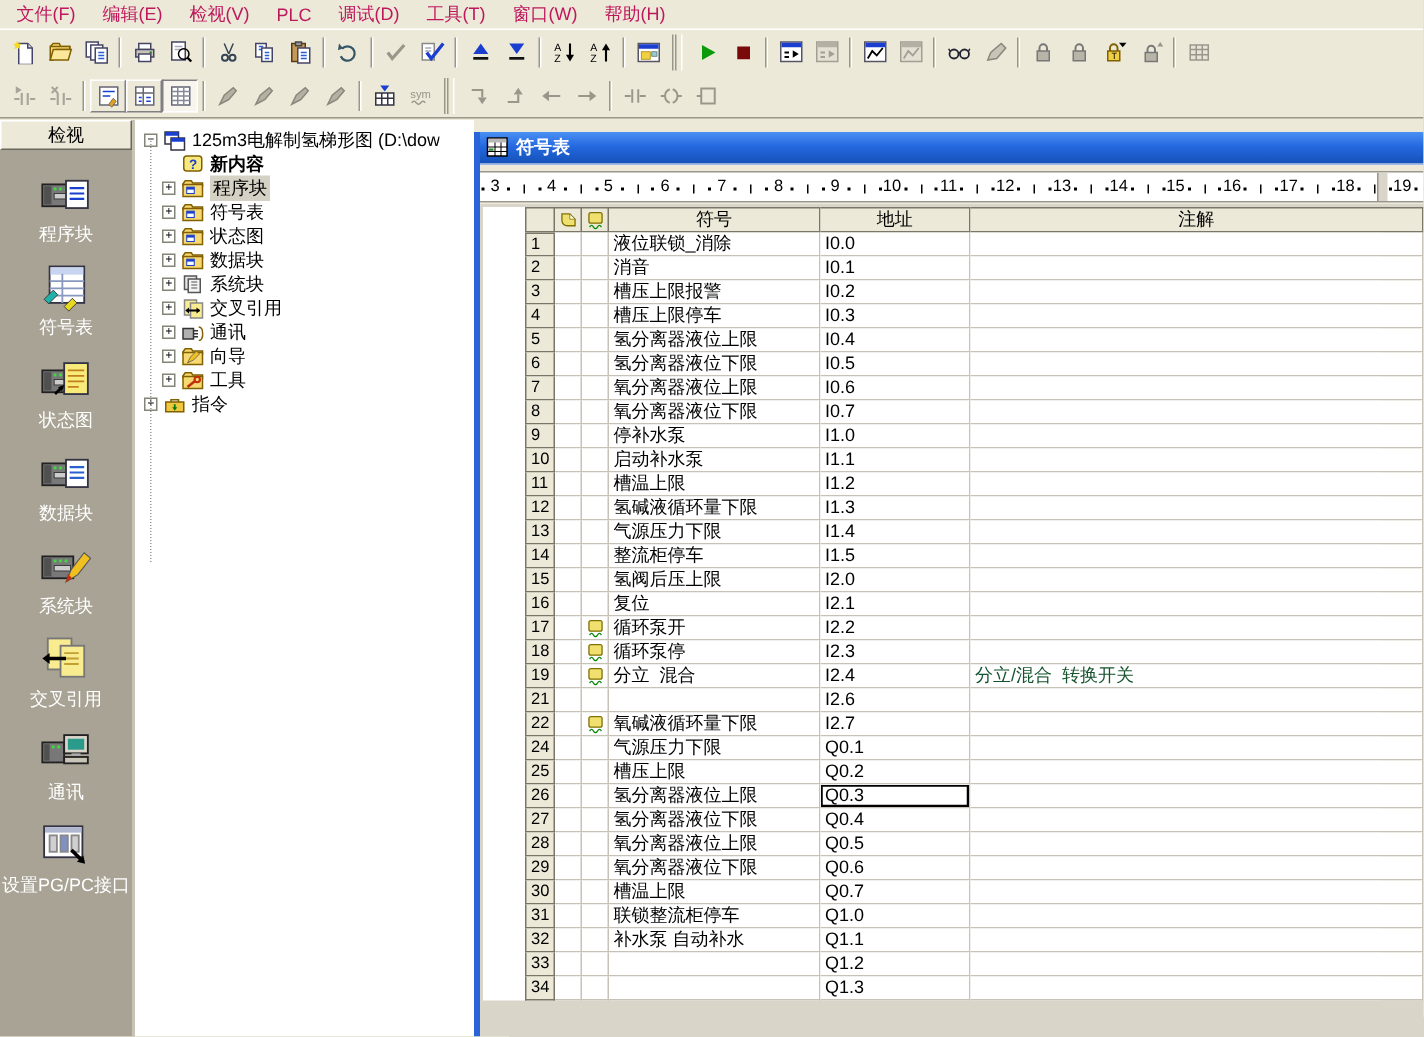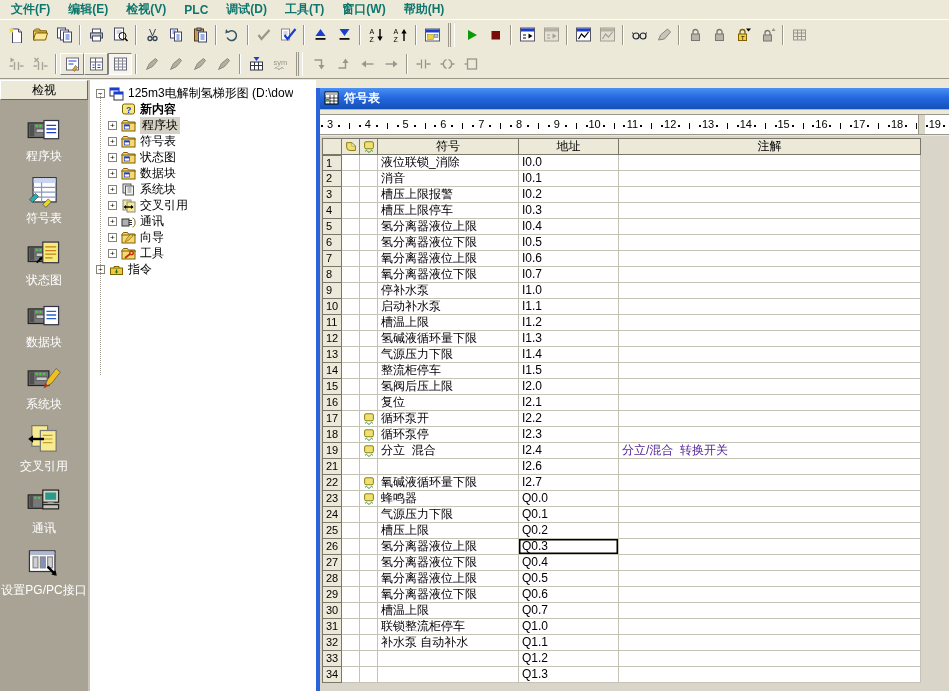--- a/index.html
+++ b/index.html
@@ -1,21 +1,21 @@
 <!DOCTYPE html>
 <html><head>
 <meta charset="utf-8">
 <style>
   * { margin:0; padding:0; box-sizing:border-box; }
   html,body { width:949px; height:691px; overflow:hidden; }
   body { font-family:"Liberation Sans", sans-serif; font-size:12px; background:#ece9d8; position:relative; }
 
   
   .menubar { height:19px; display:flex; align-items:center; padding-left:2px; background:#ece9d8; }
-  .menu-item { padding:2px 9px; color:#0f766e; cursor:default;font-weight:bold; }
+  .menu-item { padding:2px 9px; color:#be185d; cursor:default; }
 
   
   .toolbar { height:30px; display:flex; align-items:center; padding-left:4px; background:#ece9d8; }
   .toolbar1 { border-top:1px solid #fff; }
   .toolbar2 { border-bottom:1px solid #9a968a; }
   .tbtn { width:24px; height:22px; display:flex; align-items:center; justify-content:center; }
   .tbtn.pressed { background:#f7f5ee; border:1px solid; border-color:#808080 #fff #fff #808080; }
   .tbtn.raised  { border:1px solid; border-color:#fff #808080 #808080 #fff; }
   .sep  { width:2px; height:20px; margin:0 3px; border-left:1px solid #9a968a; border-right:1px solid #fff; }
   .dsep { width:7px; height:24px; margin:0 4px; border-left:3px double #9a968a; border-right:1px solid #fff; }
@@ -54,35 +54,35 @@
   .client { position:absolute; top:22px; left:0; right:0; bottom:0; background:#ece9d8; padding-top:4px; }
 
   .ruler { position:relative; height:21px; background:#fff; border-top:1px solid #9a968a; border-bottom:1px solid #9a968a; overflow:hidden; }
   .rnum { position:absolute; top:3px; transform:translateX(-50%); font-size:11px; color:#000; }
   .rdot { position:absolute; top:10px; width:2px; height:2px; background:#000; }
   .rtick { position:absolute; top:8px; width:1px; height:6px; background:#000; }
   .ruler-gap { position:absolute; top:0; bottom:0; left:598px; width:7px; background:#d9d5c9; border-left:1px solid #9a968a; }
 
   .grid-wrap { position:absolute; top:26px; left:0; right:0; bottom:0; background:#d9d5c9; overflow:hidden; }
   .grid { position:absolute; left:2px; top:2px; width:599px; background:#fff; }
-  .trow, .thead { display:grid; grid-template-columns:20px 18px 18px 141px 100px 302px; height:16px; }
+  .trow, .thead { display:grid; grid-template-columns:20px 18px 18px 141px 100px 302px; height:16px;margin-left:28px; }
   .thead { height:17px; }
   .thead > div { background:#ece9d8; border:1px solid #7a766a; border-left:none; text-align:center; line-height:15px;
                  color:#000; display:flex; align-items:center; justify-content:center; }
   .thead > div:first-child { border-left:1px solid #7a766a; }
   .thead svg { width:14px; height:14px; }
   .cell { border-right:1px solid #c6c2b6; border-bottom:1px solid #c6c2b6; background:#fff; line-height:15px;
           padding-left:3px; overflow:hidden; white-space:pre; color:#000; position:relative; }
   .cnum { background:#ece9d8; border:1px solid #7a766a; border-top:none; font-size:11px; line-height:14px; padding-left:3px; }
   .trow:first-child .cnum { border-top:1px solid #7a766a; }
   .cicon { display:flex; align-items:center; justify-content:center; padding:0; }
   .cicon svg { width:14px; height:14px; }
   .err { text-decoration-style:wavy; text-decoration-color:#d00000; text-decoration-thickness:1px; text-underline-offset:2px; }
   .sel { box-shadow:inset 0 0 0 1.5px #000; }
-  .green { color:#4c1d95; }
+  .green { color:#14532d; }
 </style>
 </head>
 <body>
 
 <svg width="0" height="0" style="position:absolute" aria-hidden="true">
 <defs>
 <symbol id="ic-new" viewBox="0 0 16 16">
         <path d="M4 2h6l3 3v11H4z" fill="#fff" stroke="#446"></path>
         <path d="M10 2v3h3" fill="#ddd" stroke="#446"></path>
         <path d="M3 0l.8 2 2.2.3-1.7 1.3.7 2.4-2-1.3-2 1.3.7-2.4L0 2.3 2.2 2z" fill="#f8d820"></path>
@@ -1109,30 +1109,20 @@
                 <div class="cell cnum">22</div>
                 <div class="cell cicon"></div>
                 <div class="cell cicon"><svg class="i16">
                     <use href="#ic-symmark"></use>
                   </svg></div>
                 <div class="cell"><span class="err">氧碱液循环量下限</span></div>
                 <div class="cell"><span>I2.7</span></div>
                 <div class="cell"><span></span></div>
               </div>
               <div class="trow">
-                <div class="cell cnum">23</div>
-                <div class="cell cicon"></div>
-                <div class="cell cicon"><svg class="i16">
-                    <use href="#ic-symmark"></use>
-                  </svg></div>
-                <div class="cell"><span>蜂鸣器</span></div>
-                <div class="cell"><span>Q0.0</span></div>
-                <div class="cell"><span></span></div>
-              </div>
-              <div class="trow">
                 <div class="cell cnum">24</div>
                 <div class="cell cicon"></div>
                 <div class="cell cicon"></div>
                 <div class="cell"><span class="err">气源压力下限</span></div>
                 <div class="cell"><span>Q0.1</span></div>
                 <div class="cell"><span></span></div>
               </div>
               <div class="trow">
                 <div class="cell cnum">25</div>
                 <div class="cell cicon"></div>

